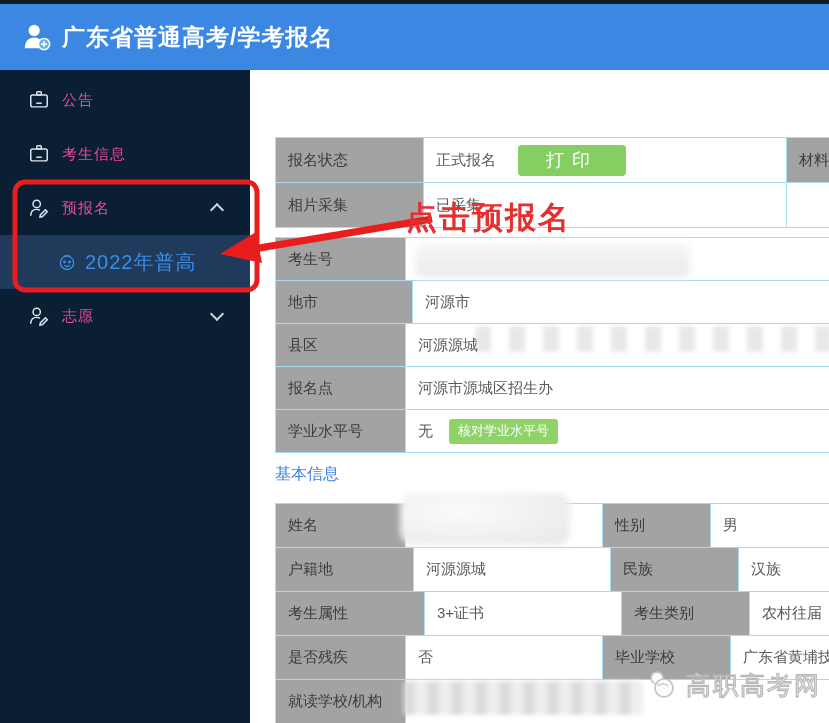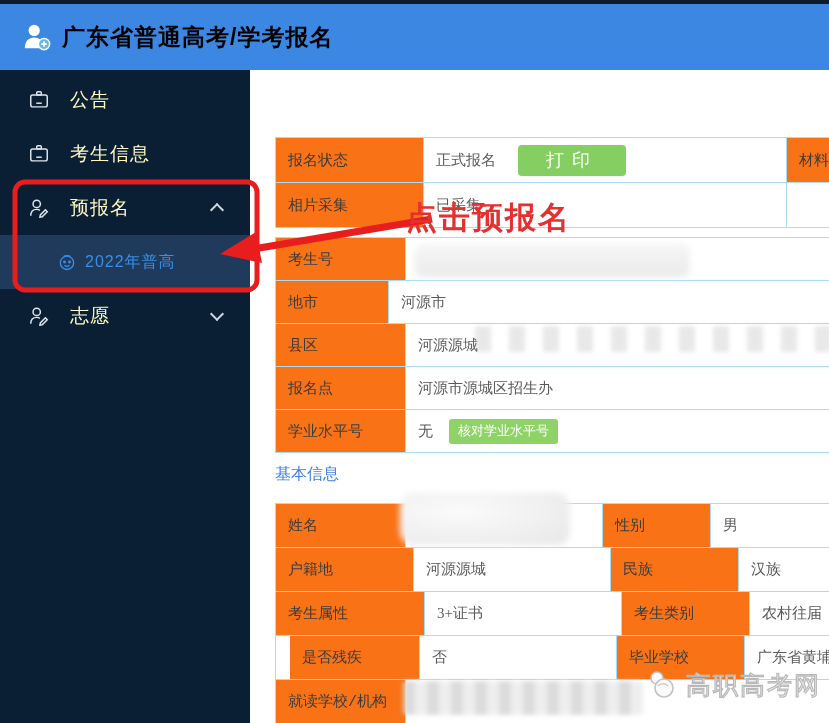--- a/index.html
+++ b/index.html
@@ -3,43 +3,43 @@
 <meta charset="utf-8">
 <style>
   html,body{margin:0;padding:0;background:#888;}
   .screen{position:relative;width:829px;height:723px;overflow:hidden;background:#fff;
           font-family:"Liberation Sans","DejaVu Sans",sans-serif;}
   
   .topstrip{position:absolute;left:0;top:0;width:829px;height:4px;background:#101a28;}
   .appbar{position:absolute;left:0;top:4px;width:829px;height:66px;background:#3b87e2;
           display:flex;align-items:center;}
   .appbar .logo{margin-left:22px;width:30px;height:30px;flex:0 0 auto;}
-  .appbar h1{margin:0 0 0 10px;font-size:23px;font-weight:700;color:#000000;letter-spacing:1px;}
+  .appbar h1{margin:0 0 0 10px;font-size:23px;font-weight:700;color:#ffffff;letter-spacing:1px;}
   
   .sidebar{position:absolute;left:0;top:70px;width:250px;height:653px;background:#0a1f33;}
   .sitem{position:absolute;left:0;width:250px;height:54px;display:flex;align-items:center;cursor:pointer;}
   .sitem .ic{margin-left:28px;width:22px;height:22px;flex:0 0 auto;}
-  .sitem .lab{margin-left:20px;font-size:19px;color:#fef9c3;letter-spacing:1px;}
+  .sitem .lab{margin-left:12px;font-size:15px;color:#ec4899;letter-spacing:1px;}
   .sitem.sub{background:transparent;}
   .sitem.sub .ic{margin-left:57px;width:20px;height:20px;}
-  .sitem.sub .lab{margin-left:8px;color:#3a8ee6;font-size:16px;}
+  .sitem.sub .lab{margin-left:8px;color:#3a8ee6;font-size:20px;}
   .sitem.selected{background:#1f3a5a;}
   .chev{position:absolute;right:28px;width:8px;height:8px;border-left:2px solid #cfd6de;border-bottom:2px solid #cfd6de;}
   .chev.down{transform:rotate(-45deg);margin-top:-4px;}
   .chev.up{transform:rotate(135deg);margin-top:4px;}
   
   .content{position:absolute;left:250px;top:70px;width:579px;height:653px;background:#fff;overflow:hidden;}
   .tbl{position:absolute;left:25px;border:1px solid #a8dcf2;background:#fff;}
   .trow{display:flex;}
   .trow + .trow{border-top:1px solid #a8dcf2;}
   .tc{box-sizing:border-box;display:flex;align-items:center;padding:0 12px;font-size:15px;color:#5a5a5a;
       overflow:hidden;white-space:nowrap;flex:0 0 auto;}
   .tc + .tc{border-left:1px solid #a8dcf2;}
-  .tc.lbl{background:#f97316;color:#3c3c3c;font-family:Liberation Mono, monospace;}
-  .tc.val{font-family:Liberation Serif, serif;}
+  .tc.lbl{background:#a3a3a3;color:#3c3c3c;}
+  .tc.val{}
   .h44 .trow{height:44px;} .h42 .trow{height:42px;} .h43 .trow{height:43px;}
   .btn-print{margin-left:22px;background:#85ce61;color:#fff;border:none;border-radius:4px;
              height:31px;padding:0 28px;font-size:18px;letter-spacing:8px;cursor:pointer;
              font-family:inherit;}
   .btn-check{margin-left:16px;background:#8fd267;color:#fff;border:none;border-radius:3px;
              height:25px;padding:0 9px;font-size:13px;cursor:pointer;font-family:inherit;}
   .section-title{position:absolute;left:25px;top:394px;font-size:16px;color:#3f7fe0;}
   
   .blurpatch{position:absolute;border-radius:8px;pointer-events:none;}
   .bp-examno{left:165px;top:173px;width:275px;height:34px;background:linear-gradient(#f7f7f7,#eaeaea);filter:blur(3px);}
@@ -146,21 +146,21 @@
         <div class="tc" style="width:200px;"></div>
       </div>
     </div>
 
     <div class="tbl h42" style="top:167px;">
       <div class="trow">
         <div class="tc lbl" style="width:129px;">考生号</div>
         <div class="tc val" style="width:460px;"></div>
       </div>
       <div class="trow">
-        <div class="tc lbl" style="width:112px;">地市</div>
+        <div class="tc lbl" style="width:136px;">地市</div>
         <div class="tc val" style="width:460px;">河源市</div>
       </div>
       <div class="trow">
         <div class="tc lbl" style="width:129px;">县区</div>
         <div class="tc val" style="width:460px;">河源源城</div>
       </div>
       <div class="trow">
         <div class="tc lbl" style="width:129px;">报名点</div>
         <div class="tc val" style="width:460px;">河源市源城区招生办</div>
       </div>
@@ -188,21 +188,21 @@
         <div class="tc lbl" style="width:128px;">民族</div>
         <div class="tc val" style="width:130px;">汉族</div>
       </div>
       <div class="trow">
         <div class="tc lbl" style="width:148px;">考生属性</div>
         <div class="tc val" style="width:197px;">3+证书</div>
         <div class="tc lbl" style="width:128px;">考生类别</div>
         <div class="tc val" style="width:130px;">农村往届</div>
       </div>
       <div class="trow">
-        <div class="tc lbl" style="width:129px;margin-left:14px;">是否残疾</div>
+        <div class="tc lbl" style="width:129px;">是否残疾</div>
         <div class="tc val" style="width:197px;">否</div>
         <div class="tc lbl" style="width:128px;">毕业学校</div>
         <div class="tc val" style="width:130px;">广东省黄埔技</div>
       </div>
       <div class="trow">
         <div class="tc lbl" style="width:129px;">就读学校/机构</div>
         <div class="tc val" style="width:455px;"></div>
       </div>
 
     </div>

